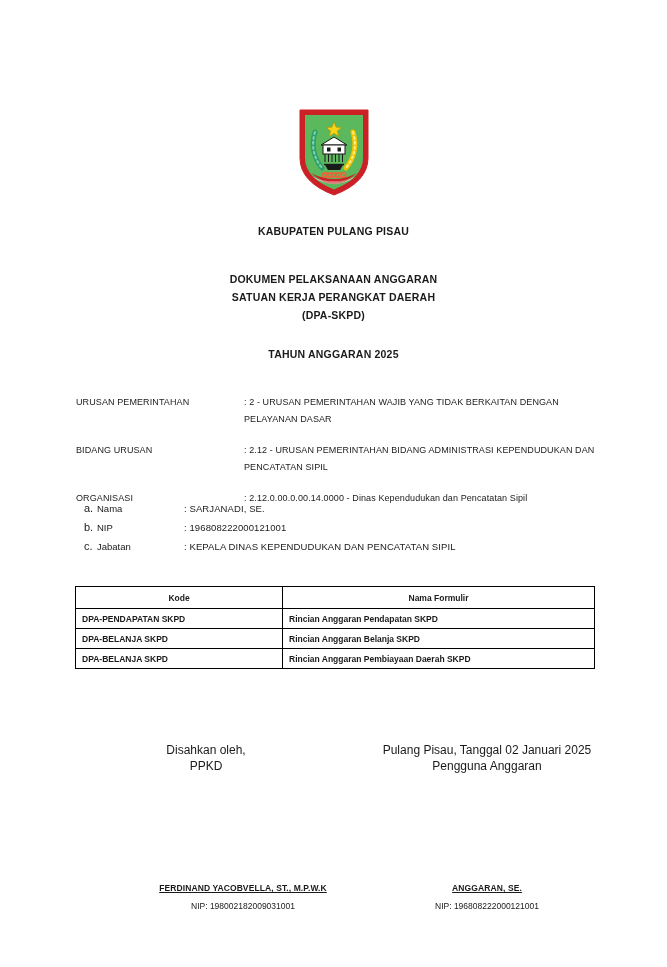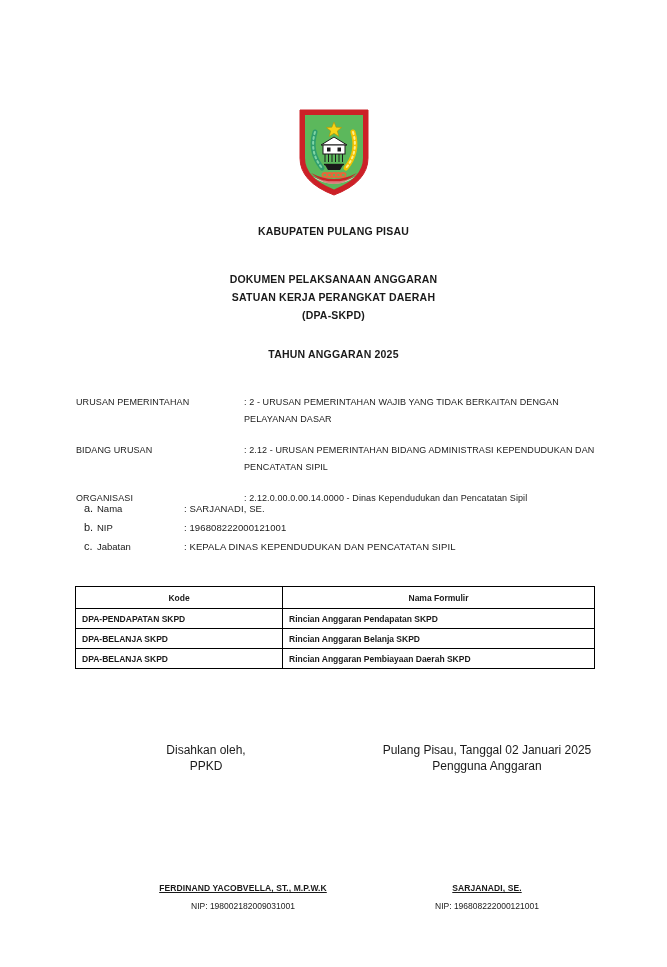--- a/index.html
+++ b/index.html
@@ -320,17 +320,17 @@
     <div class="l1">Pulang Pisau, Tanggal 02 Januari 2025</div>
     <div class="l2">Pengguna Anggaran</div>
   </div>
 
   <div class="name name-left">
     <span class="nm">FERDINAND YACOBVELLA, ST., M.P.W.K</span>
     <span class="nip">NIP: 198002182009031001</span>
   </div>
 
   <div class="name name-right">
-    <span class="nm">SARJANADI, SE.</span>
+    <span class="nm">ANGGARAN, SE.</span>
     <span class="nip">NIP: 196808222000121001</span>
   </div>
 
 </div>
 
 </body></html>

